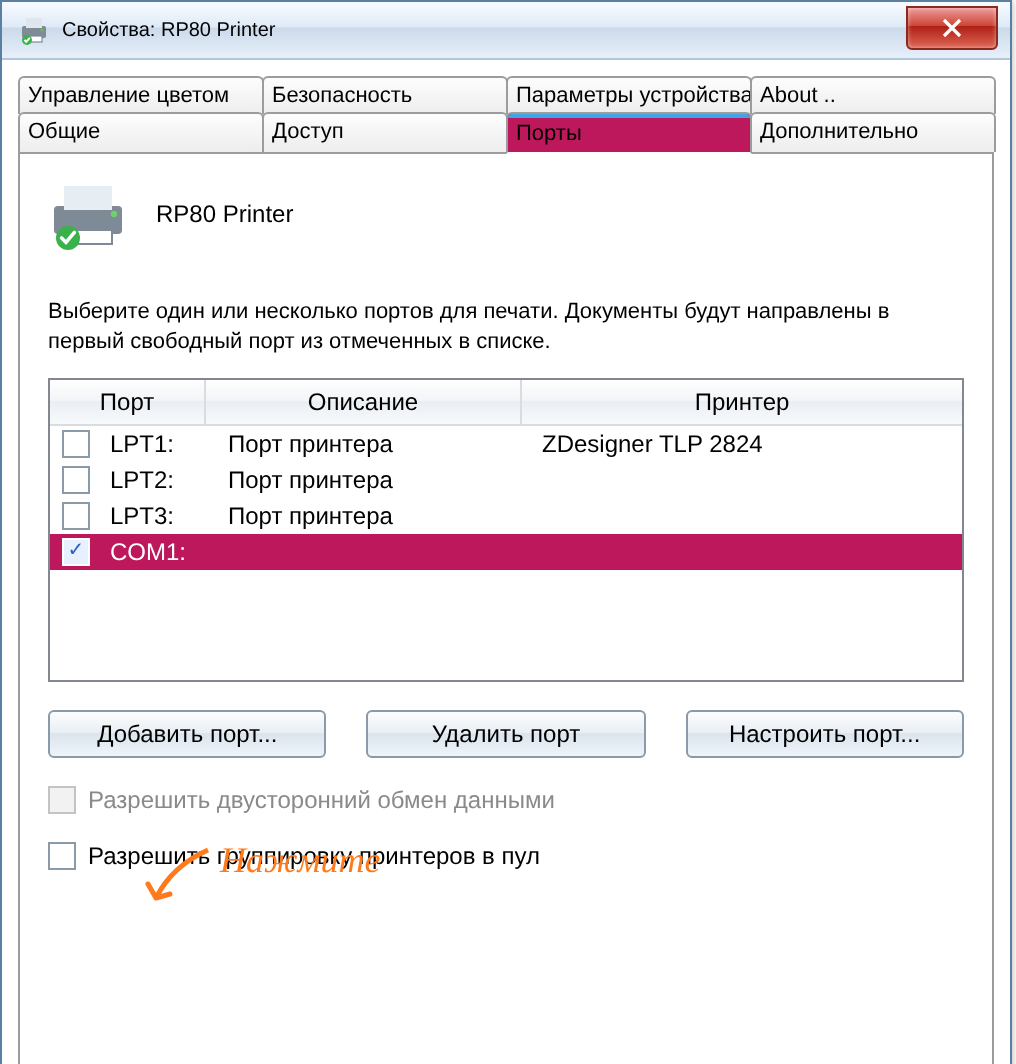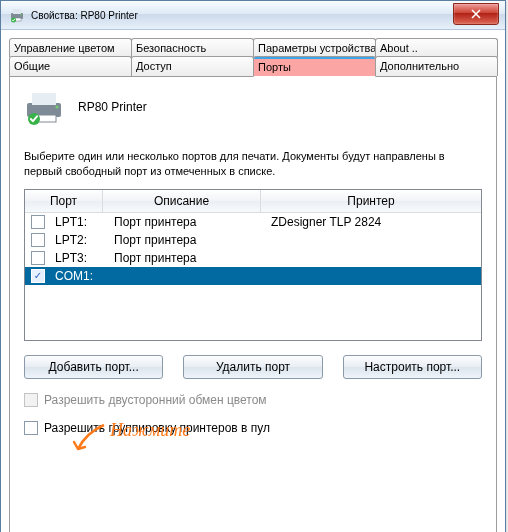--- a/index.html
+++ b/index.html
@@ -7,36 +7,36 @@
 .titlebar{height:28px;background:linear-gradient(#f7fbff,#dfeaf6 45%,#cbd9ea 46%,#e7f0fa);border-bottom:1px solid #b4c6db;display:flex;align-items:center;position:relative}
 .titlebar .ticon{width:16px;height:16px;margin:0 6px 0 8px;display:flex;align-items:center;justify-content:center}
 .titlebar .ticon svg{width:16px;height:16px}
 .titlebar .title{font-size:10px;color:#000}
 .closebtn{position:absolute;right:6px;top:2px;width:44px;height:20px;background:linear-gradient(#e99,#c43 45%,#b02015 46%,#d65);border:1px solid #8a2a1e;border-radius:0 0 3px 3px;display:flex;align-items:center;justify-content:center;color:#fff;box-shadow:inset 0 0 2px rgba(255,255,255,.5)}
 .closebtn svg{width:10px;height:10px}
 .content{padding:8px 8px 10px 8px}
 .tabrow{display:flex;gap:0}
 .tab{flex:1;border:1px solid #9c9c9c;border-bottom:none;background:linear-gradient(#fdfdfd,#ededed);font-size:11px;text-align:left;padding:3px 4px;border-radius:3px 3px 0 0;margin-right:-1px;position:relative;color:#000;cursor:default;white-space:nowrap;overflow:hidden}
 .tabrow2{margin-top:-1px}
-.tab.active{background:#fca5a5;border-bottom:1px solid #fff;z-index:2;margin-bottom:-1px;padding-top:4px}
+.tab.active{background:#be185d;border-bottom:1px solid #fff;z-index:2;margin-bottom:-1px;padding-top:4px}
 .tab.top-active-highlight::before{content:"";position:absolute;left:0;right:0;top:0;height:2px;background:#3ea6e8}
 .panel{border:1px solid #9c9c9c;background:#fff;padding:12px 14px 30px 14px;position:relative;min-height:420px}
 .printer-header{display:flex;align-items:center;gap:14px;margin-bottom:24px}
 .printer-icon{width:40px;height:36px}
 .printer-name{font-size:12px}
 .desc{font-size:11px;margin-bottom:10px;line-height:1.35}
 .table{border:1px solid #828790;height:150px;overflow:hidden;background:#fff}
 .thead{display:flex;background:linear-gradient(#fff,#f2f4f7 48%,#eaeef3 49%,#f7fafd);border-bottom:1px solid #d9dde2}
 .th{padding:4px 6px;font-size:12px;border-right:1px solid #d9dde2;text-align:center}
 .th:last-child{border-right:none}
 .col-port{width:65px}
 .col-desc{width:145px}
 .col-prn{flex:1}
 .trow{display:flex;align-items:center;height:18px}
-.trow.sel{background:#0369a1;color:#fff}
+.trow.sel{background:#be185d;color:#fff}
 .tc{padding:0 6px;font-size:12px;white-space:nowrap;overflow:hidden}
 .chk{width:12px;height:12px;border:1px solid #8a9aa9;background:#fff;margin:0 4px 0 6px;flex-shrink:0;display:flex;align-items:center;justify-content:center}
 .trow.sel .chk{border-color:#fff}
 .chk.checked::after{content:"✓";font-size:10px;line-height:1;color:#2d5fbe}
 .trow.sel .chk.checked::after{color:#2d5fbe}
 .chk.checked{background:#e6f0ff}
 .btnrow{display:flex;gap:20px;margin-top:14px}
 .btn{flex:1;height:22px;border:1px solid #8a9aa9;background:linear-gradient(#fdfdfd,#e8eef4 48%,#dbe4ed 49%,#eef4fa);border-radius:3px;font-size:12px;display:flex;align-items:center;justify-content:center;cursor:default}
 .cbrow{display:flex;align-items:center;gap:6px;margin-top:14px;font-size:12px}
 .cbrow.disabled{color:#8a8a8a}
@@ -140,21 +140,21 @@
       </svg>
 
       <div class="btnrow">
         <div class="btn">Добавить порт...</div>
         <div class="btn">Удалить порт</div>
         <div class="btn">Настроить порт...</div>
       </div>
 
       <div class="cbrow disabled">
         <span class="cb"></span>
-        <span>Разрешить двусторонний обмен цветом</span>
+        <span>Разрешить двусторонний обмен данными</span>
       </div>
       <div class="cbrow">
         <span class="cb"></span>
         <span>Разрешить группировку принтеров в пул</span>
       </div>
     </div>
 
     <div class="footer">
       
       

